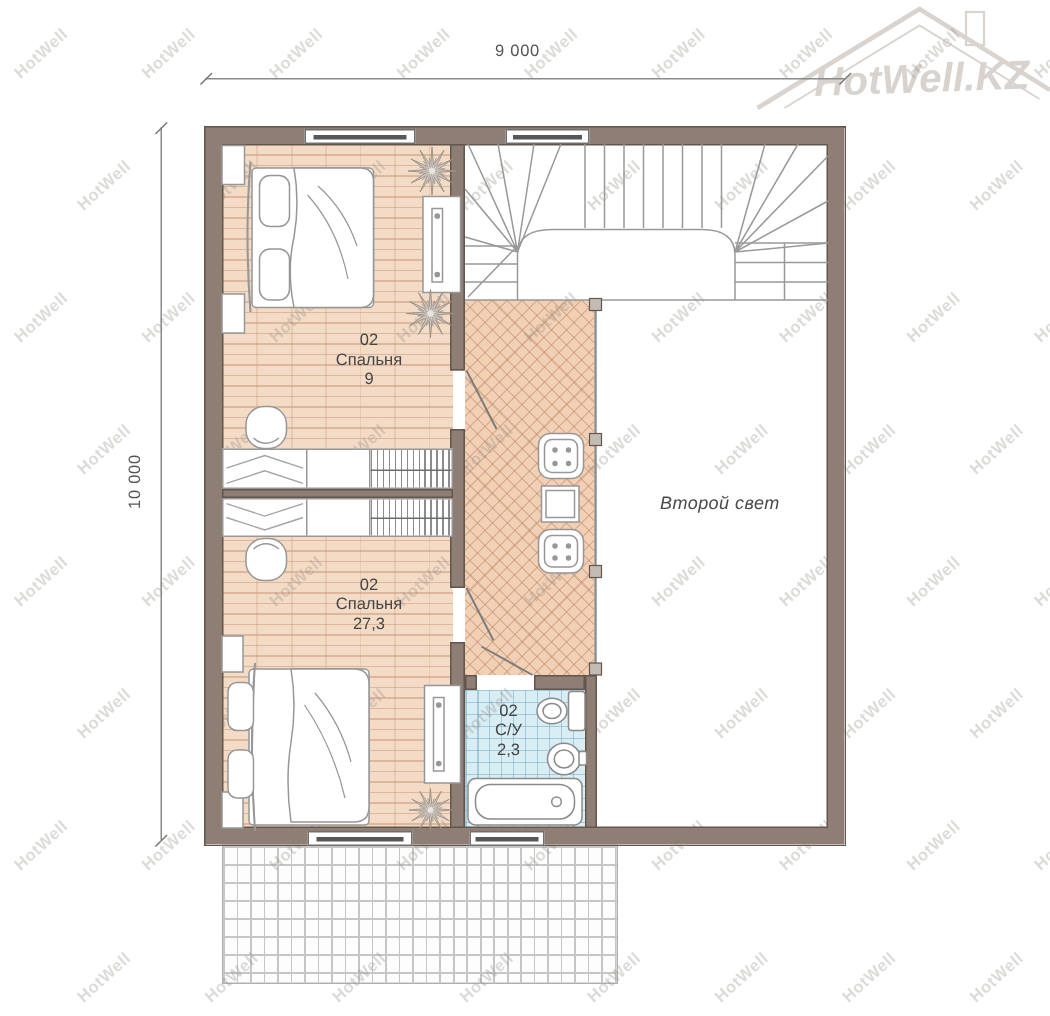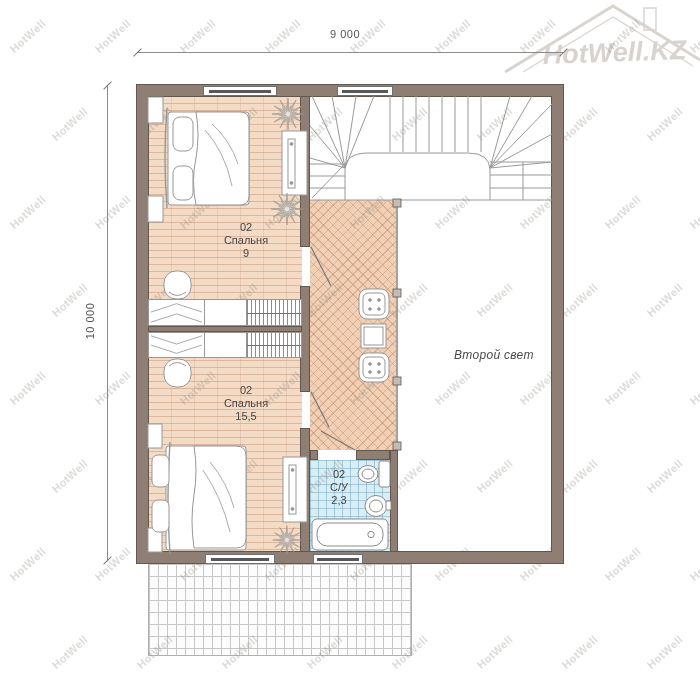--- a/index.html
+++ b/index.html
@@ -361,22 +361,22 @@
   </svg>
 
   <div class="room-label" style="left:204px; top:221px;">
     <div>02</div>
     <div>Спальня</div>
     <div>9</div>
   </div>
   <div class="room-label" style="left:204px; top:384px;">
     <div>02</div>
     <div>Спальня</div>
-    <div>15,5</div>
+    <div>27,3</div>
   </div>
   <div class="room-label" style="left:297px; top:468px;">
     <div>02</div>
     <div>С/У</div>
     <div>2,3</div>
   </div>
-  <div class="second-light" style="left:440px; top:348px;margin-left:14px;">Второй свет</div>
+  <div class="second-light" style="left:440px; top:328px;">Второй свет</div>
 
 </div>
 
 </body></html>

